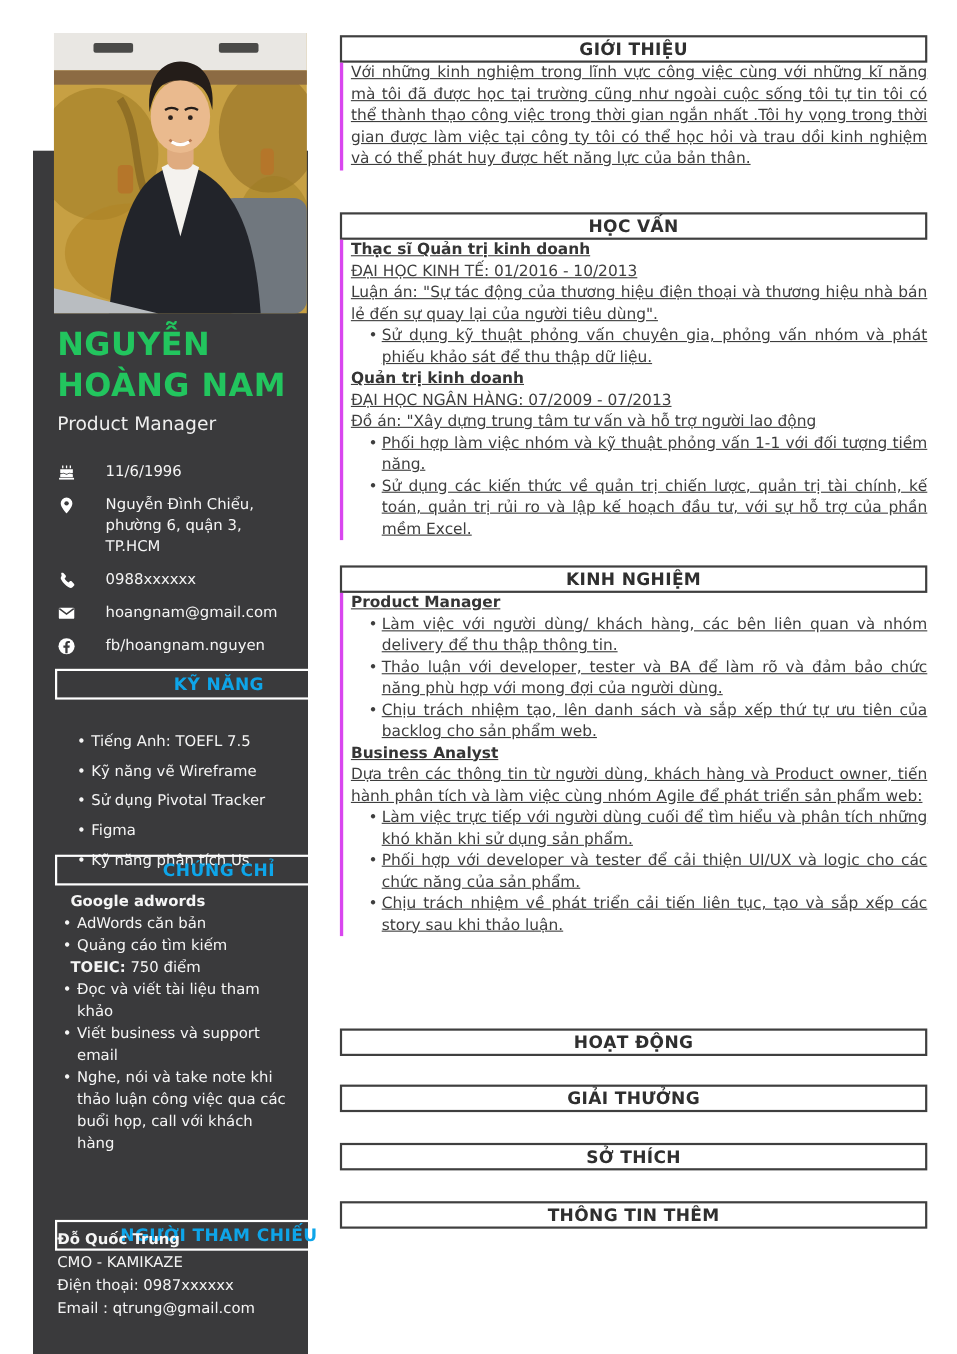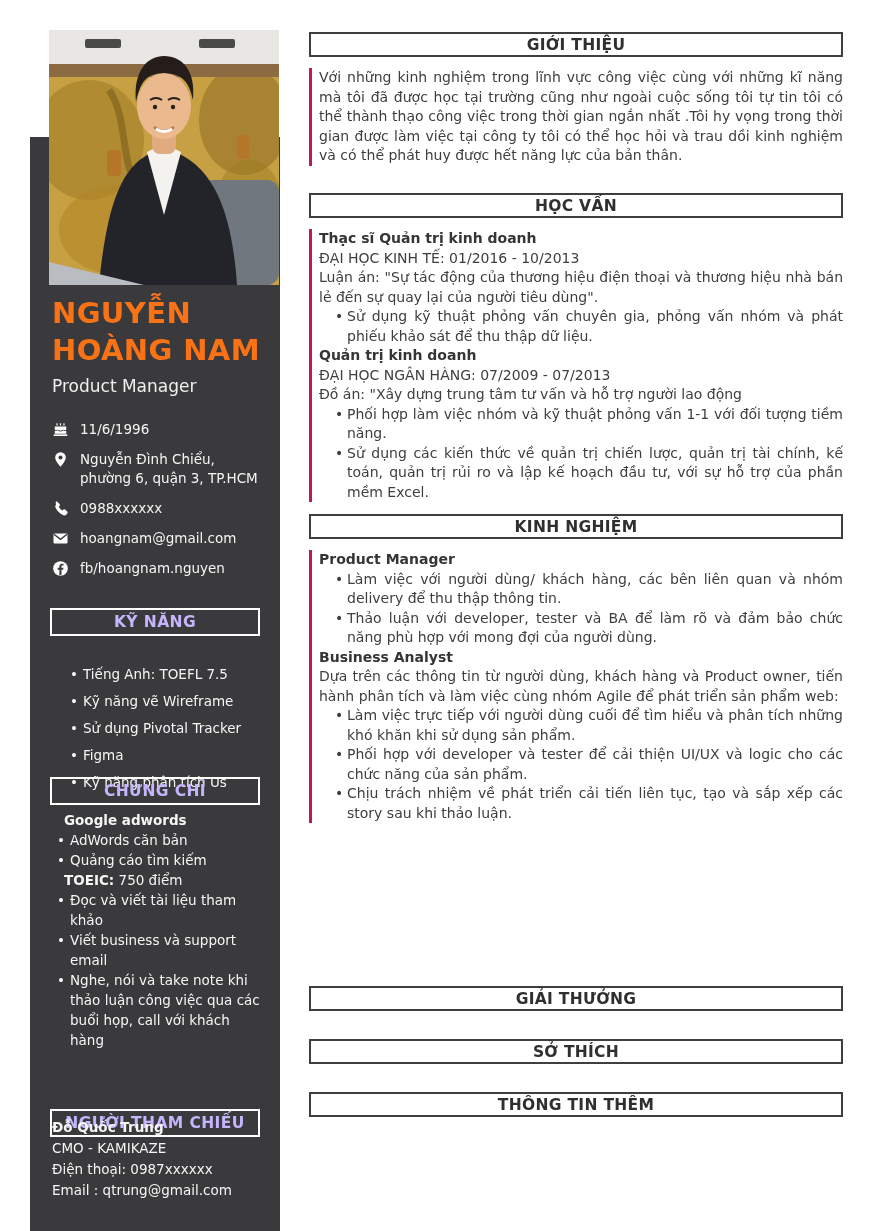--- a/index.html
+++ b/index.html
@@ -2,48 +2,48 @@
 <html><head>
 <meta charset="utf-8">
 <style>
   html,body{margin:0;padding:0;background:#fff;}
   .page{position:relative;width:870px;height:1231px;background:#ffffff;overflow:hidden;
         font-family:"DejaVu Sans","Liberation Sans",sans-serif;color:#3e3e3e;}
   
   .sidebar{position:absolute;left:30px;top:137px;width:250px;height:1094px;background:#3a3a3c;color:#f5f5f5;}
   .photo{position:absolute;left:49px;top:30px;width:230px;height:255px;}
   .side-name{position:absolute;left:22px;top:158px;width:210px;}
-  .side-name h1{margin:0;font-size:29px;line-height:37px;font-weight:bold;color:#f97316;letter-spacing:.4px;}
+  .side-name h1{margin:0;font-size:29px;line-height:37px;font-weight:bold;color:#22c55e;letter-spacing:.4px;}
   .side-title{margin-top:7px;font-size:17px;color:#efefef;font-weight:400;}
   .contacts{position:absolute;left:22px;top:283px;width:212px;}
-  .contact{display:flex;align-items:flex-start;margin-bottom:11px;font-size:13.5px;line-height:19px;}
+  .contact{display:flex;align-items:flex-start;margin-bottom:11px;font-size:13.5px;line-height:19px;gap:16px;}
   .cicon{width:17px;height:17px;flex:none;margin-right:11px;margin-top:1px;}
   .side-box{position:absolute;left:20px;width:206px;height:24px;border:2px solid #ffffff;
             display:flex;align-items:center;justify-content:center;
-            font-weight:bold;font-size:15.5px;letter-spacing:.4px;color:#c4b5fd;}
+            font-weight:bold;font-size:15.5px;letter-spacing:.4px;color:#0ea5e9;padding-left:44px;}
   .skills-box{top:471px;} .cert-box{top:640px;} .ref-box{top:972px;}
   .side-list{position:absolute;left:22px;width:214px;margin:16px;padding:0 0 0 15px;list-style:none;}
   .skills-list{top:508px;font-size:13.5px;line-height:27px;}
   .side-list li{position:relative;}
   .side-list li::before{content:"•";position:absolute;left:-13px;}
   .certs{position:absolute;left:22px;top:673px;width:212px;font-size:13.5px;line-height:20px;}
   .cert-title{font-weight:bold;margin-left:12px;}
   .certs ul{margin:0 0 0 0;padding:0 0 0 18px;list-style:none;}
   .certs li{position:relative;}
   .certs li::before{content:"•";position:absolute;left:-13px;}
   .reference{position:absolute;left:22px;top:980px;width:210px;font-size:13.5px;line-height:21px;}
   .ref-name{font-weight:bold;}
   
   .main{position:absolute;left:309px;top:0;width:534px;height:1231px;}
   .sec{position:absolute;left:0;width:534px;}
   .h-box{box-sizing:border-box;width:534px;height:25px;border:2px solid #3f3f3f;background:#fff;
          display:flex;align-items:center;justify-content:center;
          font-weight:bold;font-size:15.5px;color:#2f2f2f;letter-spacing:.3px;text-align:right;}
-  .sec-content{margin-top:11px;border-left:3px solid #be185d;padding-left:7px;
-               font-size:14px;line-height:19.5px;text-align:justify;color:#3e3e3e;}
+  .sec-content{border-left:3px solid #d946ef;padding-left:7px;
+               font-size:14px;line-height:19.5px;text-align:justify;color:#3e3e3e;text-decoration:underline;}
   .sec-content p{margin:0;}
   .entry-title{font-weight:bold;color:#353535;}
   .sec-content ul{margin:0;padding:0 0 0 28px;list-style:none;}
   .sec-content li{position:relative;text-align:justify;}
   .sec-content li::before{content:"•";position:absolute;left:-12px;}
   .sec-intro{top:32px;} .sec-edu{top:193px;} .sec-exp{top:514px;}
   .sec-act{top:935px;} .sec-award{top:986px;} .sec-hobby{top:1039px;} .sec-more{top:1092px;}
 </style>
 </head>
 <body>
@@ -188,31 +188,35 @@
       </div>
     </section>
 
     <section class="sec sec-exp">
       <div class="h-box">KINH NGHIỆM</div>
       <div class="sec-content">
         <p class="entry-title">Product Manager</p>
         <ul>
           <li>Làm việc với người dùng/ khách hàng, các bên liên quan và nhóm delivery để thu thập thông tin.</li>
           <li>Thảo luận với developer, tester và BA để làm rõ và đảm bảo chức năng phù hợp với mong đợi của người dùng.</li>
+          <li>Chịu trách nhiệm tạo, lên danh sách và sắp xếp thứ tự ưu tiên của backlog cho sản phẩm web.</li>
         </ul>
         <p class="entry-title">Business Analyst</p>
         <p>Dựa trên các thông tin từ người dùng, khách hàng và Product owner, tiến hành phân tích và làm việc cùng nhóm Agile để phát triển sản phẩm web:</p>
         <ul>
           <li>Làm việc trực tiếp với người dùng cuối để tìm hiểu và phân tích những khó khăn khi sử dụng sản phẩm.</li>
           <li>Phối hợp với developer và tester để cải thiện UI/UX và logic cho các chức năng của sản phẩm.</li>
           <li>Chịu trách nhiệm về phát triển cải tiến liên tục, tạo và sắp xếp các story sau khi thảo luận.</li>
         </ul>
       </div>
     </section>
 
+    <section class="sec sec-act">
+      <div class="h-box">HOẠT ĐỘNG</div>
+    </section>
     <section class="sec sec-award">
       <div class="h-box">GIẢI THƯỞNG</div>
     </section>
     <section class="sec sec-hobby">
       <div class="h-box">SỞ THÍCH</div>
     </section>
     <section class="sec sec-more">
       <div class="h-box">THÔNG TIN THÊM</div>
     </section>
 

